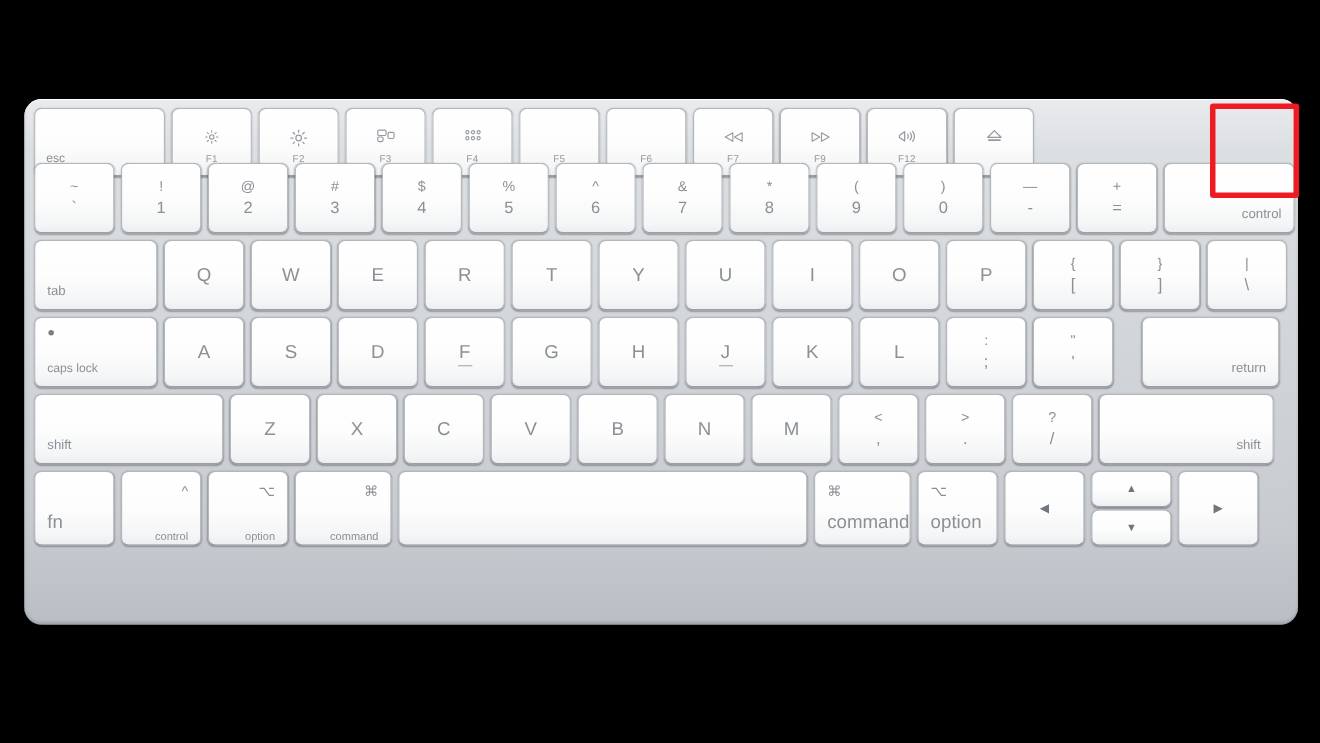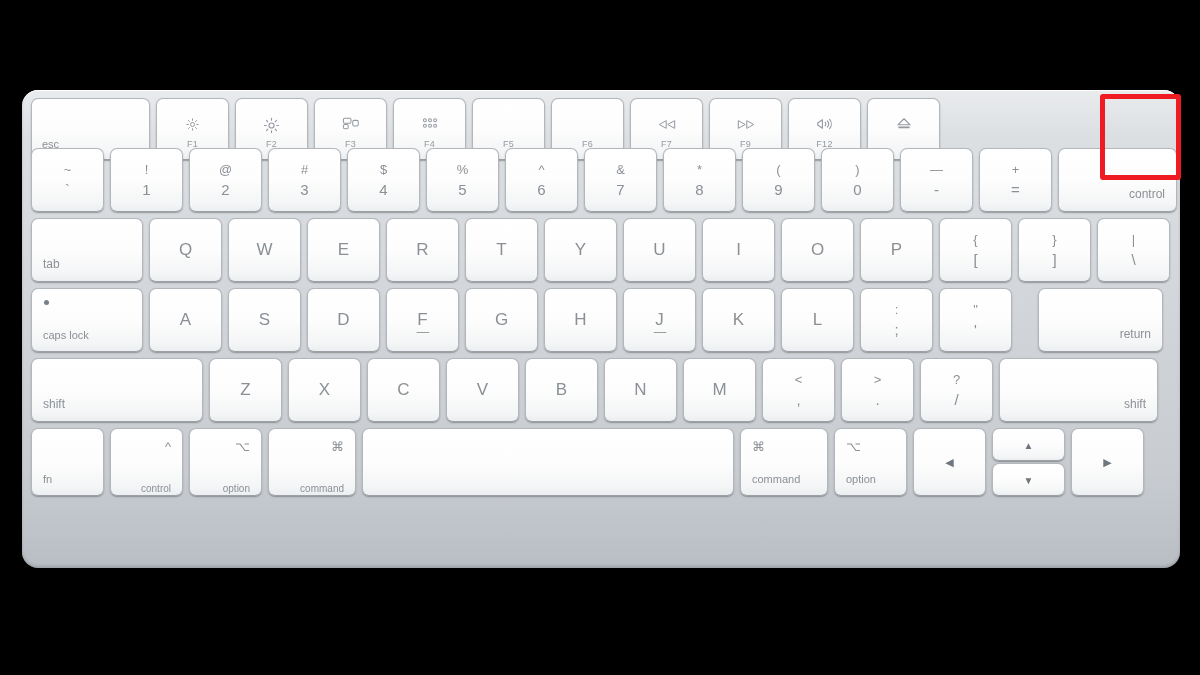--- a/index.html
+++ b/index.html
@@ -211,21 +211,21 @@
   .mod-sym-l {
     position: absolute;
     left: 11px;
     top: 10px;
     font-size: 13px;
   }
   .mod-lbl-l {
     position: absolute;
     left: 11px;
     bottom: 10px;
-    font-size: 11px;
+    font-size: 17px;
   }
 
   .arrow-center {
     position: absolute;
     left: 0; right: 0;
     top: 50%;
     transform: translateY(-50%);
     text-align: center;
     font-size: 11px;
     color: #70767d;

